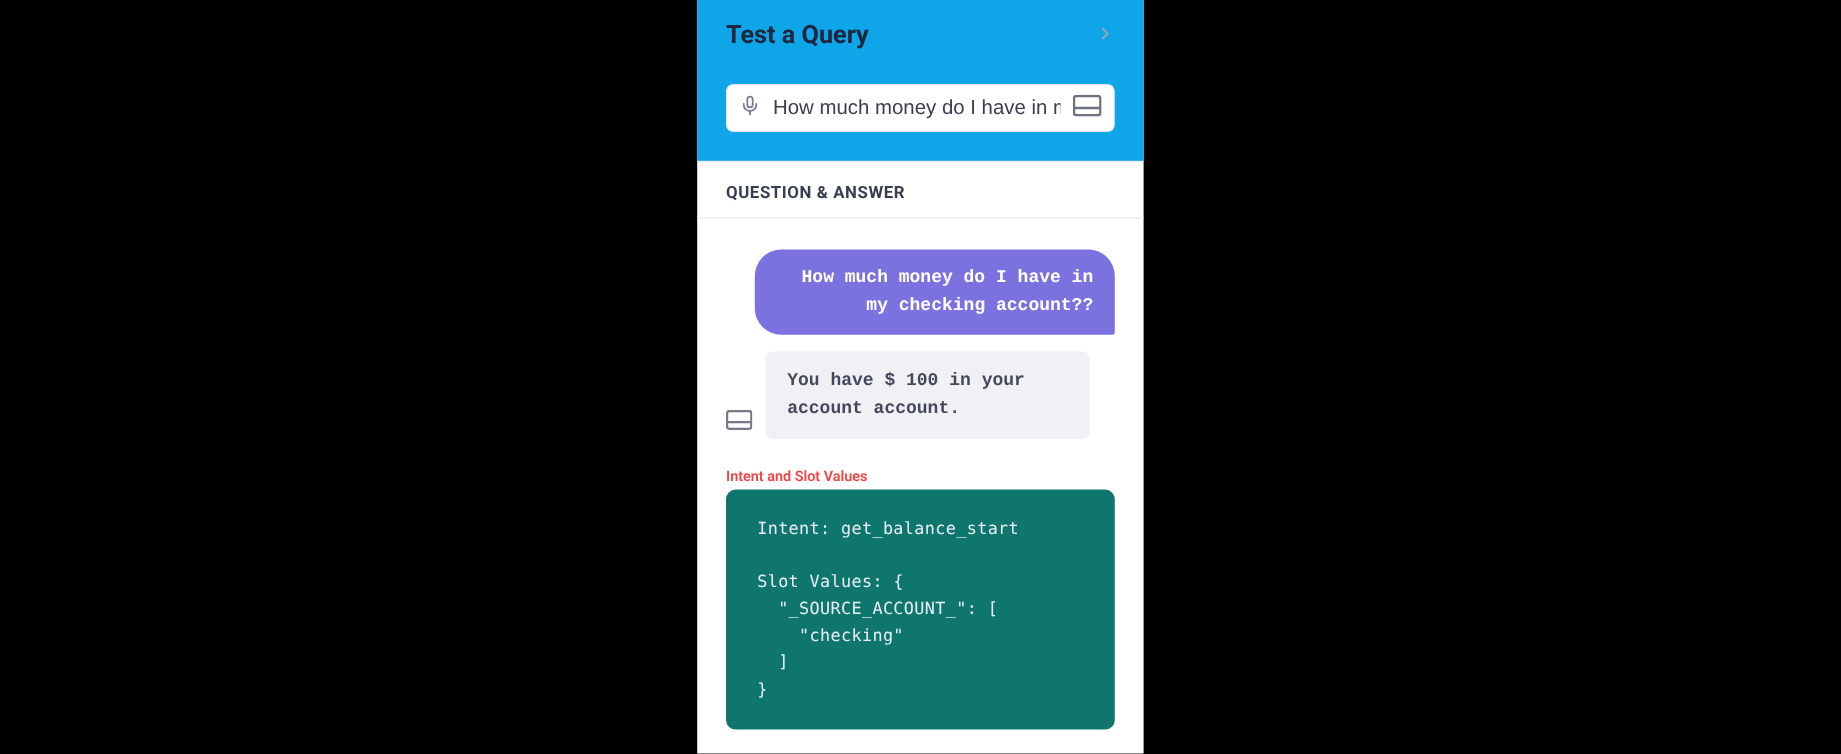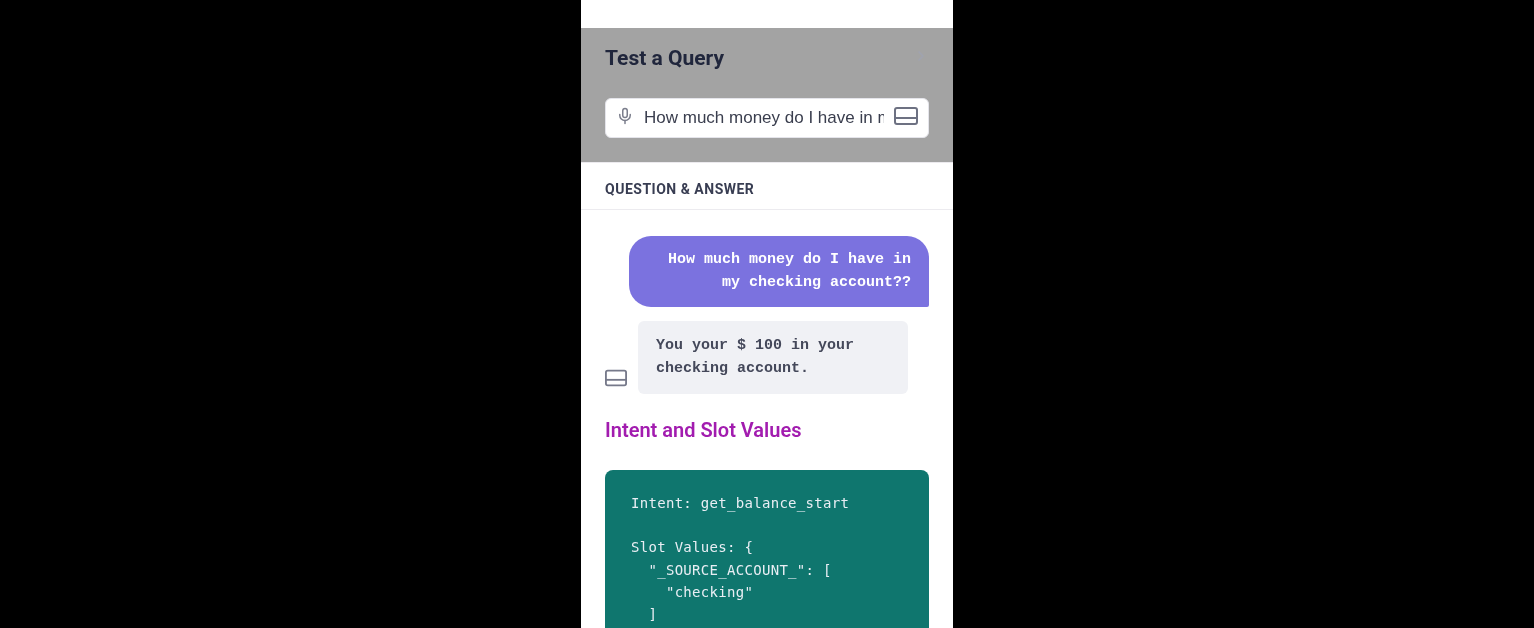--- a/index.html
+++ b/index.html
@@ -13,24 +13,23 @@
   }
   .panel {
     width: 372px;
     min-height: 628px;
     background: #ffffff;
     display: flex;
     flex-direction: column;
     box-shadow: 0 0 0 1px rgba(0,0,0,0.02);
   }
   .top-section {
-    background: #a3a3a3;
+    background: #0ea5e9;
     padding: 18px 24px 24px;
     border-bottom: 1px solid #eceaee;
-    margin-top: 28px;
   }
   .title-row {
     display: flex;
     justify-content: space-between;
     align-items: center;
     margin-bottom: 28px;
   }
   .title-row h1 {
     font-size: 21px;
     font-weight: 700;
@@ -118,24 +117,24 @@
     font-size: 15px;
     line-height: 1.55;
     padding: 13px 18px;
     border-radius: 6px;
     max-width: 270px;
   }
   .intent-section {
     padding: 12px 24px 24px;
   }
   .intent-label {
-    font-size: 20px;
+    font-size: 12px;
     font-weight: 600;
-    color: #a21caf;
-    margin-bottom: 28px;
+    color: #ef4444;
+    margin-bottom: 4px;
   }
   .code-block {
     background: #0f766e;
     color: #e9eef4;
     border-radius: 8px;
     padding: 22px 26px;
     font-family: ui-monospace, SFMono-Regular, "SF Mono", Menlo, Consolas, monospace;
     font-size: 14px;
     line-height: 1.6;
     white-space: pre;
@@ -183,21 +182,21 @@
   <div class="chat-area">
     <div class="user-bubble">How much money do I have in my checking account??</div>
 
     <div class="bot-row">
       <span>
         <svg class="bot-avatar" viewBox="0 0 24 18" fill="none" stroke="currentColor" stroke-width="2">
           <rect x="1" y="1" width="22" height="16" rx="2"></rect>
           <line x1="1" y1="11" x2="23" y2="11"></line>
         </svg>
       </span>
-      <div class="bot-bubble">You your $ 100 in your checking account.</div>
+      <div class="bot-bubble">You have $ 100 in your account account.</div>
     </div>
   </div>
 
   <div class="intent-section">
     <div class="intent-label">Intent and Slot Values</div>
     <pre class="code-block">Intent: get_balance_start
 
 Slot Values: {
   "_SOURCE_ACCOUNT_": [
     "checking"

